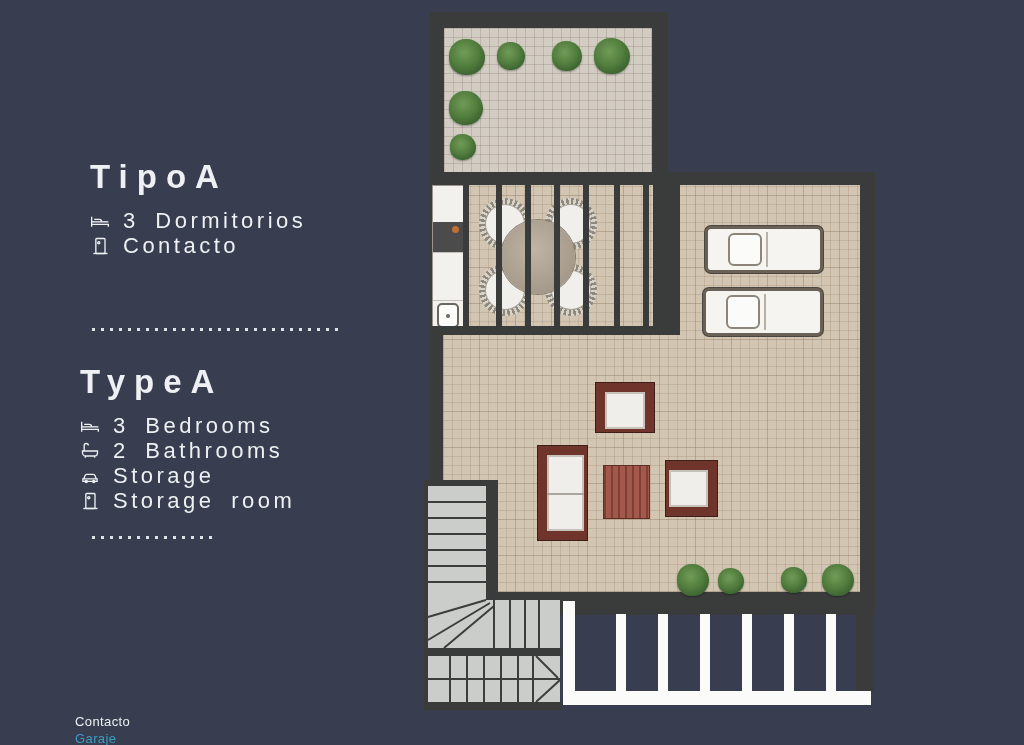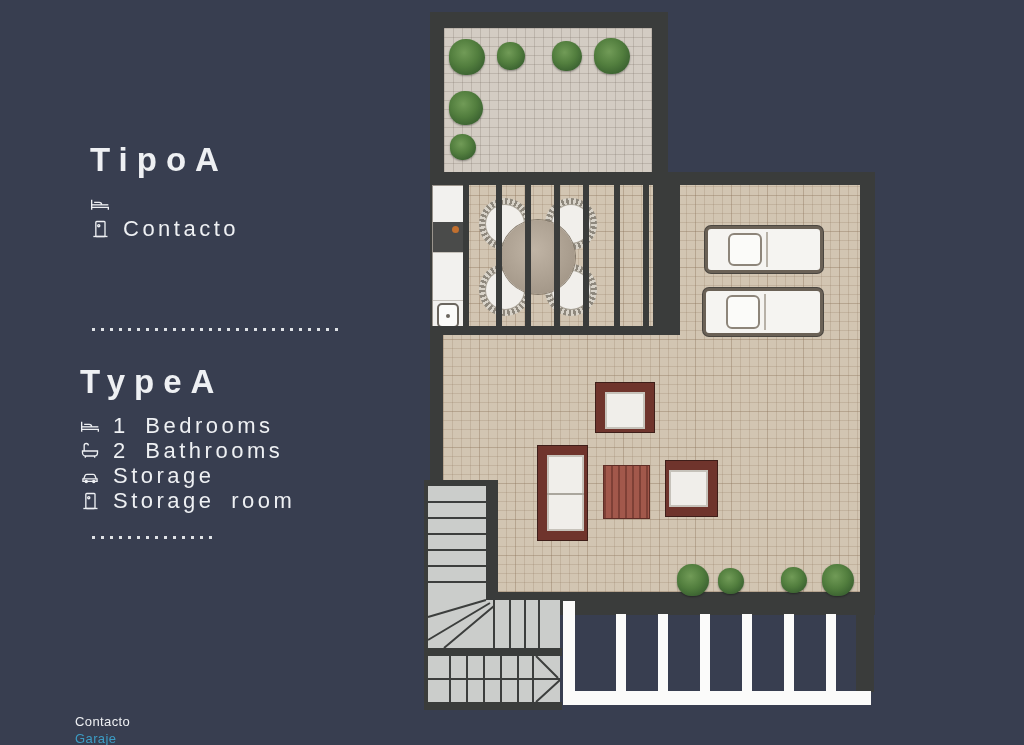--- a/index.html
+++ b/index.html
@@ -88,46 +88,47 @@
       <circle cx="7.5" cy="18.5" r="1.3"></circle>
         <circle cx="16.5" cy="18.5" r="1.3"></circle>
     </symbol>
     <symbol id="door-icon" viewBox="0 0 24 24">
       <rect x="7" y="3" width="11" height="18" rx="1"></rect>
       <circle cx="10.5" cy="8" r="1.3"></circle>
         <path d="M4 21h17"></path>
     </symbol>
   </svg>
 
-  <div class="abs" style="left:90px;top:141px">
+  <div class="abs" style="left:90px;top:158px">
     <div class="legend-title">TipoA</div>
     <div class="legend-rows">
         <div class="legend-row">
           <svg class="licon">
             <use href="#bed-icon"></use>
           </svg>
+          <span class="llabel">3 Dormitorios</span>
         </div>
         <div class="legend-row">
           <svg class="licon">
             <use href="#door-icon"></use>
           </svg>
           <span class="llabel">Contacto</span>
         </div>
       </div>
   </div>
   <div class="dotted abs" style="left:92px;top:328px;width:248px"></div>
 
   <div class="abs" style="left:80px;top:363px">
     <div class="legend-title">TypeA</div>
     <div class="legend-rows">
         <div class="legend-row">
           <svg class="licon">
             <use href="#bed-icon"></use>
           </svg>
-          <span class="llabel">1 Bedrooms</span>
+          <span class="llabel">3 Bedrooms</span>
         </div>
         <div class="legend-row">
           <svg class="licon">
             <use href="#bath-icon"></use>
           </svg>
           <span class="llabel">2 Bathrooms</span>
         </div>
         <div class="legend-row">
           <svg class="licon">
             <use href="#car-icon"></use>

